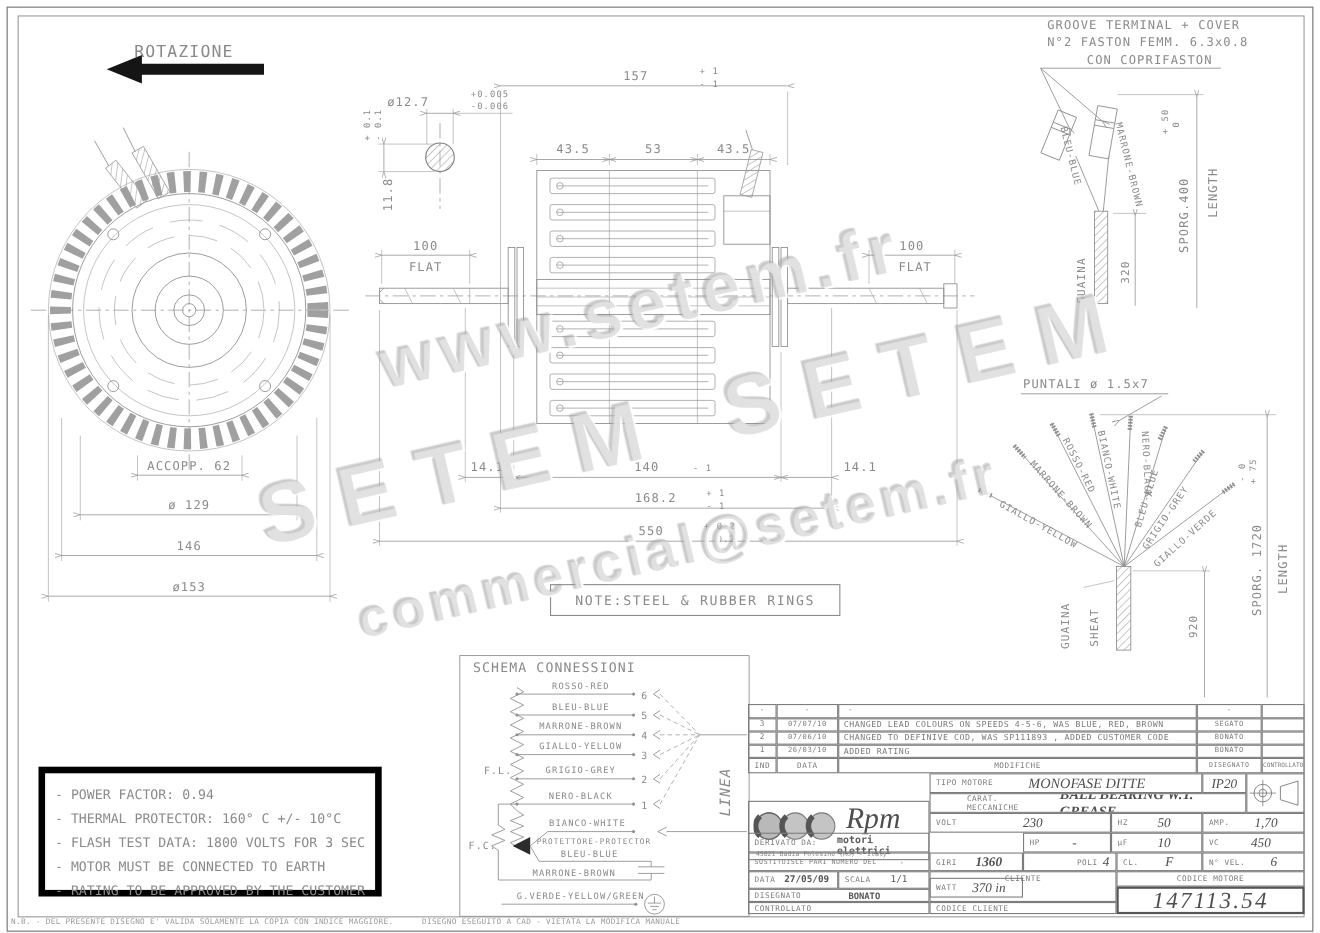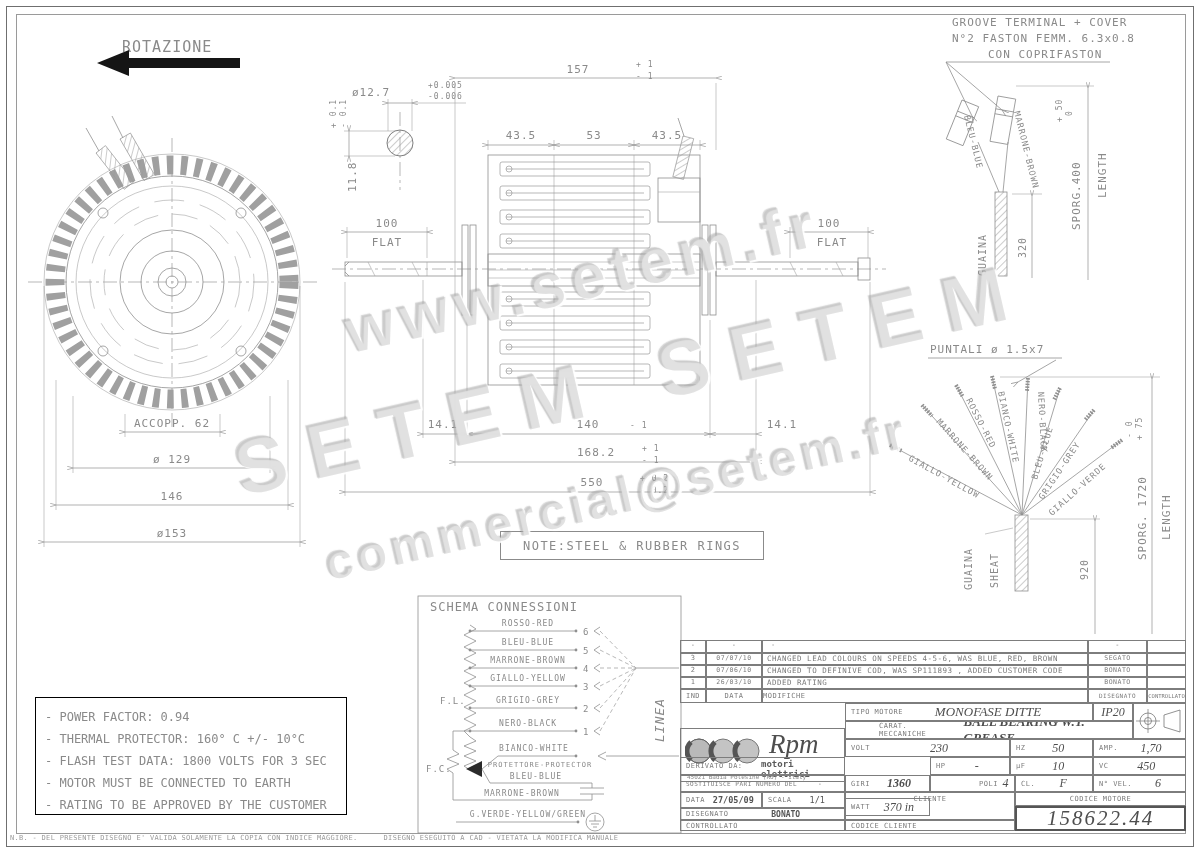--- a/index.html
+++ b/index.html
@@ -10,21 +10,21 @@
   #frame-outer{left:6px;top:6px;width:1186px;height:839px;border-color:#6f6f6f;}
   #frame-inner{left:16px;top:14px;width:1168px;height:818px;}
   svg text{fill:#8a8a8a;font-family:"DejaVu Sans Mono",monospace;letter-spacing:1px;}
   svg .ln{stroke:#8f8f8f;stroke-width:0.8;fill:none;}
   svg .thin{stroke:#a5a5a5;stroke-width:0.6;fill:none;}
   svg .cl{stroke:#9a9a9a;stroke-width:0.7;fill:none;stroke-dasharray:14 4 3 4;}
   svg .dsh{stroke:#9a9a9a;stroke-width:0.7;fill:none;stroke-dasharray:4 3;}
   svg .dim{stroke:#8f8f8f;stroke-width:0.7;fill:none;}
   .notebox{position:absolute;border:1px solid #8b8b8b;color:#8a8a8a;display:flex;
            align-items:center;justify-content:center;letter-spacing:1.5px;background:transparent;}
-  #specbox{position:absolute;left:35px;top:697px;width:312px;height:118px;border:1px solid #000000;
+  #specbox{position:absolute;left:35px;top:697px;width:312px;height:118px;border:6px solid #000000;
            color:#8a8a8a;font-size:12px;line-height:22px;padding:8px 9px;box-sizing:border-box;}
   .wm{position:absolute;transform:rotate(-13deg);transform-origin:left center;z-index:10;
       font-family:"Liberation Sans",sans-serif;font-weight:bold;white-space:nowrap;
       color:rgba(185,185,185,0.42);pointer-events:none;
       text-shadow:2px 2px 1px rgba(255,255,255,0.95),-1px -1px 1px rgba(120,120,120,0.30);}
   #wm1{left:345px;top:295px;font-size:64px;letter-spacing:6px;}
   #wm2{left:235px;top:425px;font-size:78px;letter-spacing:22px;}
   #wm2 span+span{margin-left:55px;}
   #wm3{left:325px;top:535px;font-size:50px;letter-spacing:4px;}
   
@@ -489,21 +489,21 @@
       </div>
     <div class="c" style="left:467px;top:37px;width:39px;height:12px;"></div>
 
     <div class="c" style="left:0;top:49px;width:26px;height:14px;">
         <div class="lab" style="text-align:center;line-height:12px;">IND</div>
       </div>
     <div class="c" style="left:26px;top:49px;width:56px;height:14px;">
         <div class="lab" style="text-align:center;line-height:12px;">DATA</div>
       </div>
     <div class="c" style="left:82px;top:49px;width:326px;height:14px;">
-        <div class="lab" style="text-align:left;line-height:12px;">MODIFICHE</div>
+        <div class="lab" style="text-align:center;line-height:12px;">MODIFICHE</div>
       </div>
     <div class="c" style="left:408px;top:49px;width:59px;height:14px;">
         <div class="lab" style="text-align:center;line-height:12px;font-size:6px;">DISEGNATO</div>
       </div>
     <div class="c" style="left:467px;top:49px;width:39px;height:14px;">
         <div class="lab" style="text-align:center;line-height:12px;font-size:5.5px;letter-spacing:0;">CONTROLLATO</div>
       </div>
 
     <div class="c" style="left:0;top:63px;width:165px;height:54px;margin-top:25px;">
       <svg width="78" height="40" style="position:absolute;left:4px;top:4px;">
@@ -607,21 +607,21 @@
     </div>
 
     <div class="c" style="left:165px;top:152px;width:170px;height:28px;">
       <div class="lab" style="text-align:center;padding-top:2px;">CLIENTE</div>
     </div>
 
     <div class="c" style="left:335px;top:152px;width:171px;height:14px;">
       <div class="lab" style="text-align:center;padding-top:2px;">CODICE MOTORE</div>
     </div>
     <div class="c" style="left:335px;top:166px;width:171px;height:25px;border-width:2px;border-color:#555;display:flex;align-items:center;justify-content:center;">
-      <span class="val" style="font-size:21px;letter-spacing:2px;">158622.44</span>
+      <span class="val" style="font-size:21px;letter-spacing:2px;">147113.54</span>
     </div>
 
     <div class="c rowflex" style="left:0;top:168px;width:165px;height:12px;">
       <span class="lab">DISEGNATO</span>
       <span style="font-size:8px;font-weight:bold;color:#555;margin:0 auto;">BONATO</span>
     </div>
 
     <div class="c rowflex" style="left:0;top:180px;width:165px;height:11px;">
       <span class="lab">CONTROLLATO</span>
     </div>

